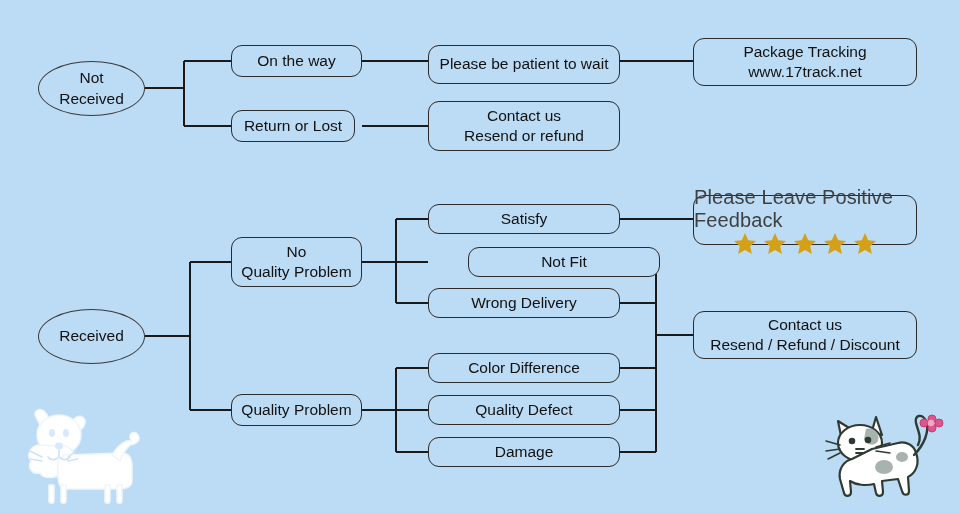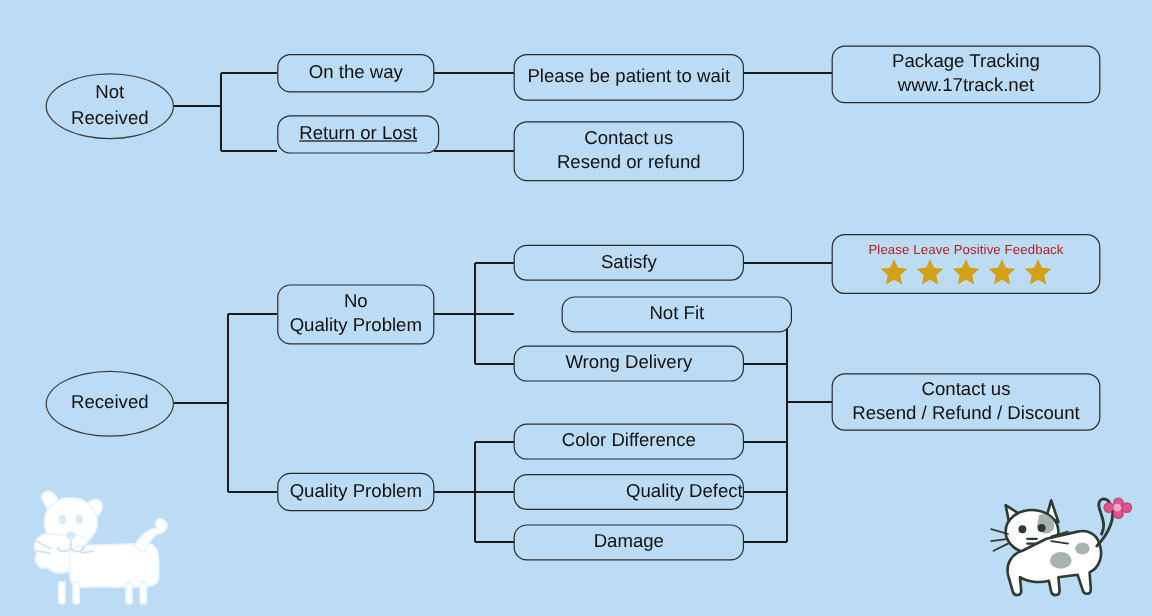--- a/index.html
+++ b/index.html
@@ -50,22 +50,22 @@
     background: #bcdcf5;
     border: 1.4px solid #2b2b2b;
     border-radius: 11px;
     display: flex;
     flex-direction: column;
     align-items: center;
     justify-content: center;
     z-index: 3;
   }
   .feedback-title {
-    font-size: 11px;
-    color: #b91c1c;
+    font-size: 20px;
+    color: #404040;
     letter-spacing: 0.1px;
     margin-bottom: 0;
   }
   .stars {
     display: flex;
     gap: 6px;
     line-height: 1;
   }
   .star {
     display: block;
@@ -125,21 +125,21 @@
 
   <div class="node oval" style="left:38px; top:61px; width:107px; height:55px;">
     <span>Not</span>
     <span class="line2">Received</span>
   </div>
 
   <div class="node" style="left:231px; top:45px; width:131px; height:32px;">
     <span>On the way</span>
   </div>
 
-  <div class="node" style="left:231px; top:96px; width:135px; height:32px;text-decoration:underline;">
+  <div class="node" style="left:231px; top:110px; width:124px; height:32px;">
     <span>Return or Lost</span>
   </div>
 
   <div class="node" style="left:428px; top:45px; width:192px; height:39px;">
     <span>Please be patient to wait</span>
   </div>
 
   <div class="node" style="left:428px; top:101px; width:192px; height:50px;">
     <span>Contact us</span>
     <span class="line2">Resend or refund</span>
@@ -172,21 +172,21 @@
   </div>
 
   <div class="node" style="left:428px; top:353px; width:192px; height:30px;">
     <span>Color Difference</span>
   </div>
 
   <div class="node" style="left:428px; top:288px; width:192px; height:30px;">
     <span>Wrong Delivery</span>
   </div>
 
-  <div class="node" style="left:428px; top:395px; width:192px; height:30px;align-items:flex-end;">
+  <div class="node" style="left:428px; top:395px; width:192px; height:30px;">
     <span>Quality Defect</span>
   </div>
 
   <div class="node" style="left:428px; top:437px; width:192px; height:30px;">
     <span>Damage</span>
   </div>
 
   <div class="feedback-node" style="left:693px; top:195px; width:224px; height:50px;">
     <div class="feedback-title">Please Leave Positive Feedback</div>
     <div class="stars">

